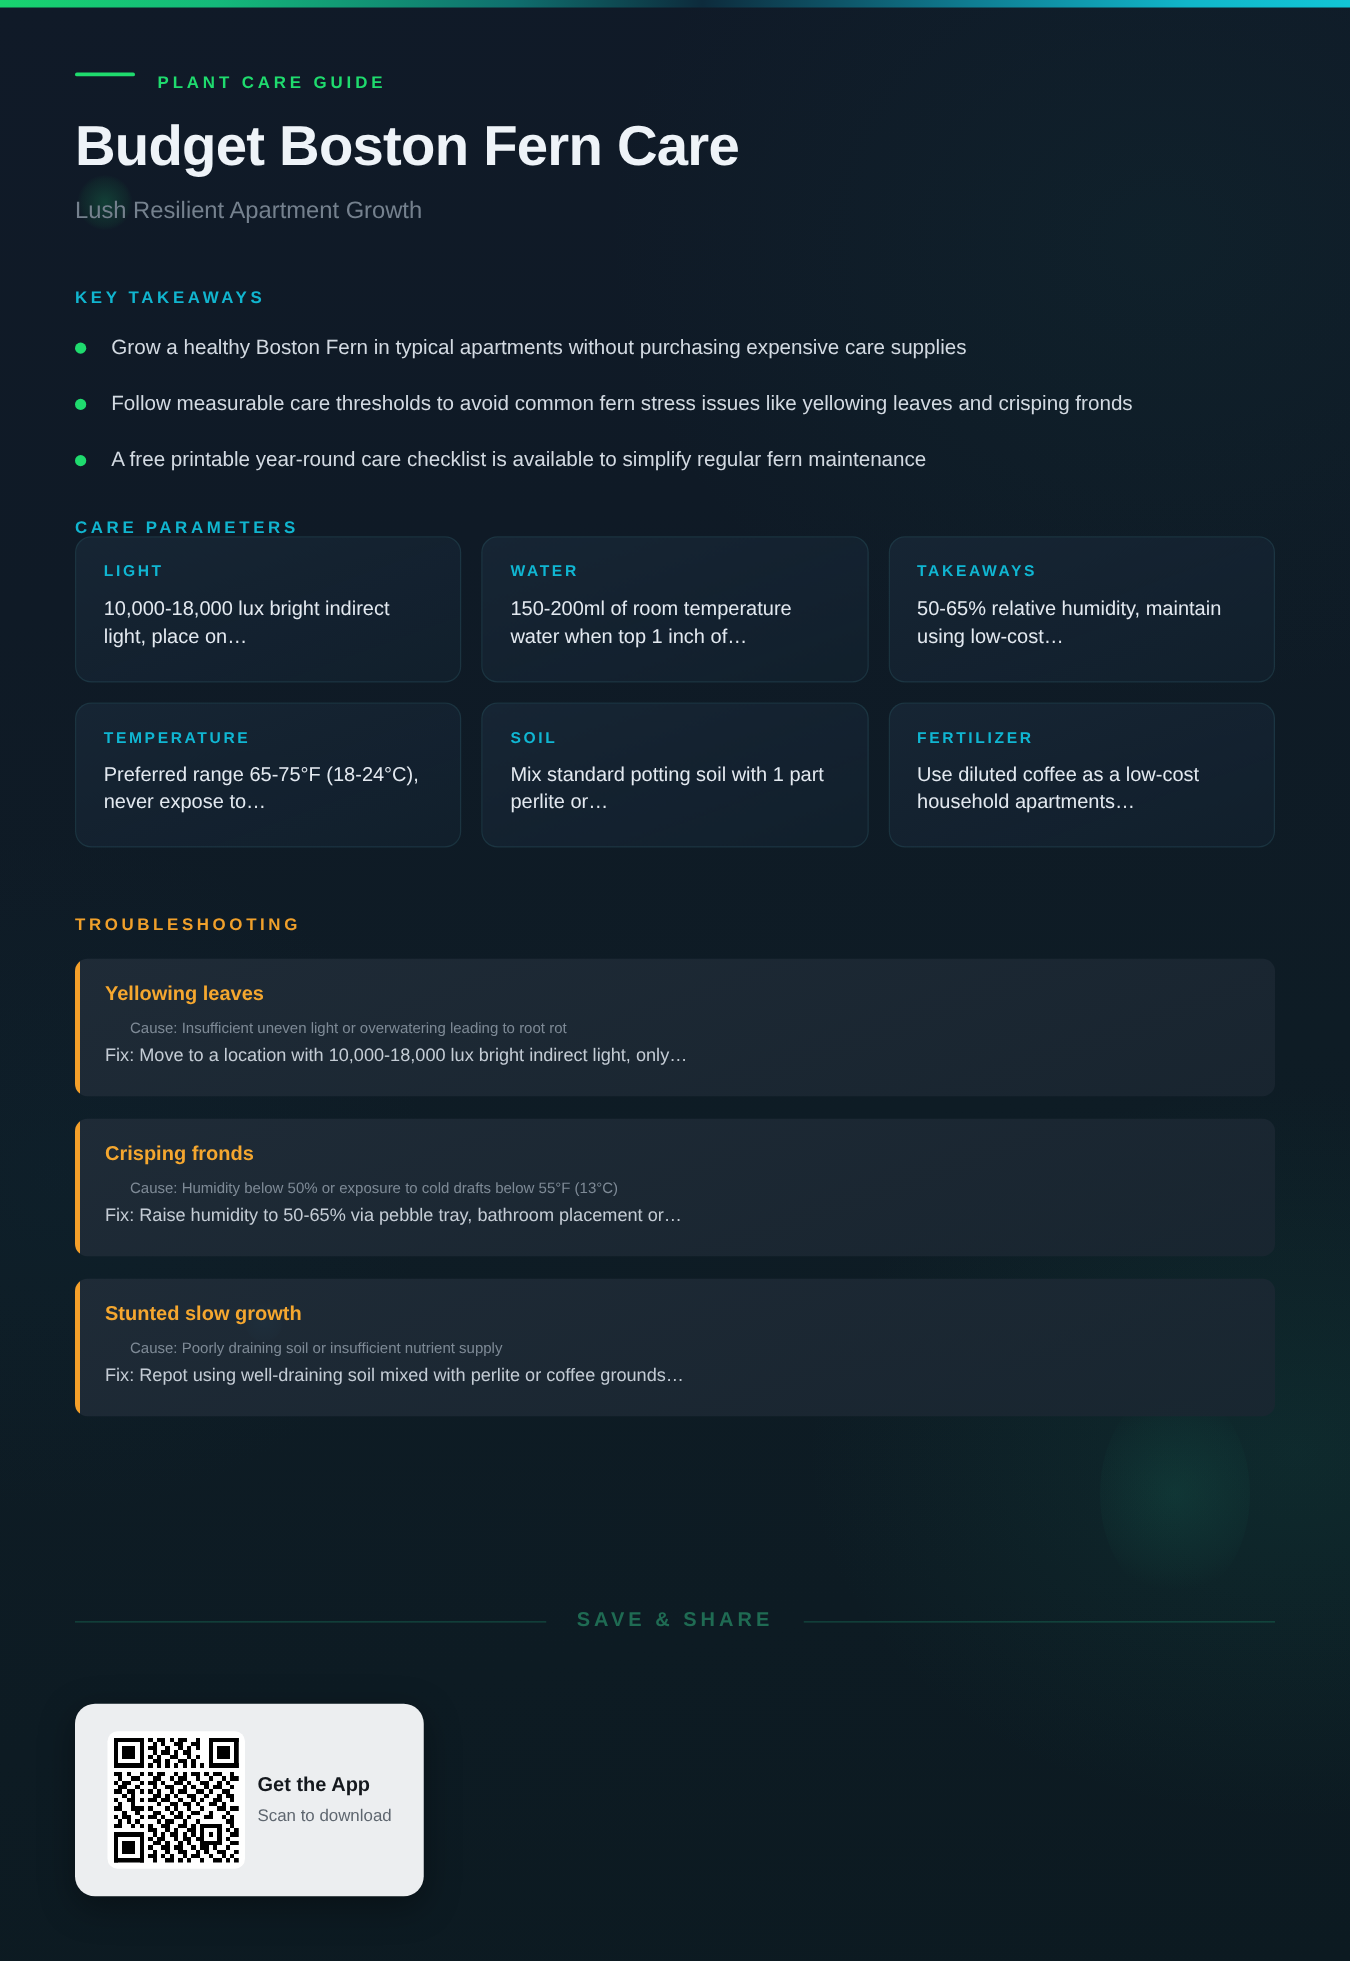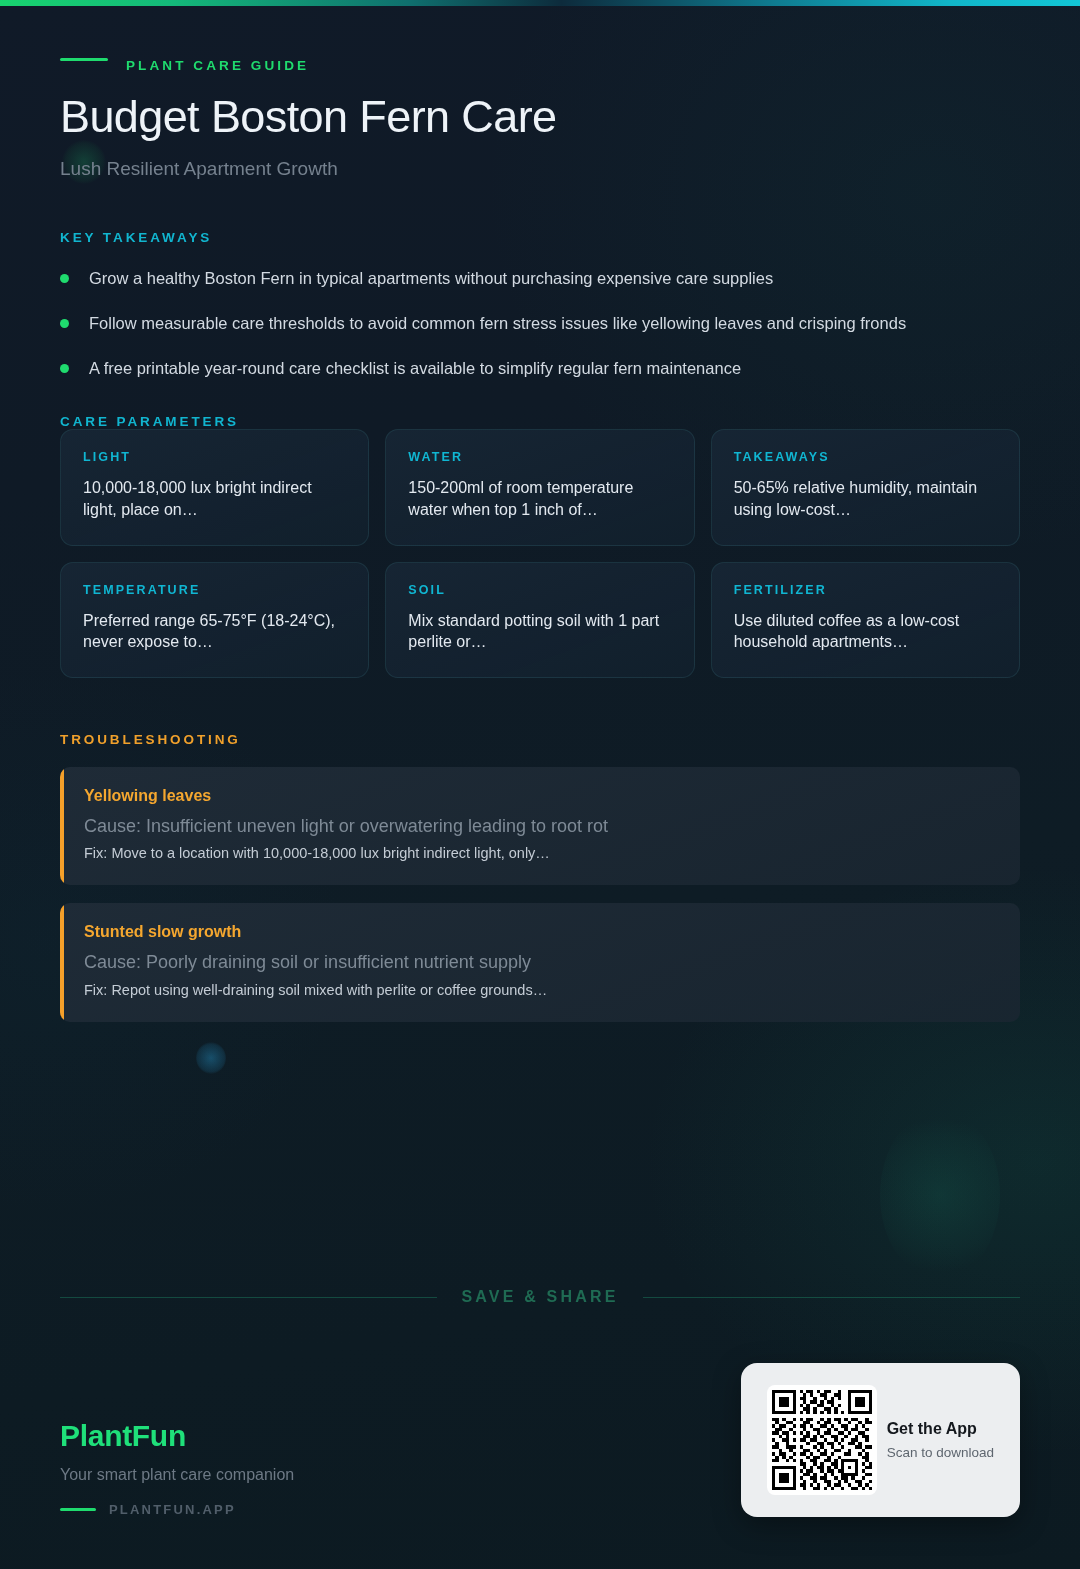--- a/index.html
+++ b/index.html
@@ -50,21 +50,21 @@
 
   
   .eyebrow{ display:flex; align-items:flex-start; gap:18px; margin-top:58px; }
   .eyebrow .rule{ width:48px; height:3px; background:#1fdb6e; border-radius:2px; }
   .eyebrow .txt{
     color:#1fdb6e; font-size:13.5px; font-weight:700;
     letter-spacing:3.1px;
   }
   h1.title{
     margin-top:20px;
-    font-size:45px; line-height:1.06; font-weight:400;
+    font-size:45px; line-height:1.06; font-weight:700;
     color:#eef3f8; letter-spacing:-.6px;
   }
   .subtitle{
     margin-top:17px; font-size:19px; color:#75818e; font-weight:400;
   }
 
   
   .sec-label{
     font-size:13.5px; font-weight:700; letter-spacing:2.9px;
     color:#11b5cf;
@@ -109,21 +109,21 @@
     border-radius:10px;
     padding:20px 24px 22px 24px;
     margin-bottom:18px;
     overflow:hidden;
   }
   .trouble-card::before{
     content:""; position:absolute; left:0; top:0; bottom:0; width:4px;
     background:#f5a02a;
   }
   .tr-title{ font-size:16px; font-weight:700; color:#f5a72f; }
-  .tr-cause{ margin-top:9px; font-size:18px; color:#7e8a96; line-height:1.4; }
+  .tr-cause{ margin-top:9px; font-size:12px; color:#7e8a96; line-height:1.4;margin-left:20px; }
   .tr-fix{ margin-top:4px; font-size:14.5px; color:#c4ccd5; line-height:1.4; }
 
   
   .footer{
     position:absolute; left:0; right:0; bottom:0; z-index:3;
     padding:0 60px 0 60px;
   }
   .share-divider{
     display:flex; align-items:center; gap:24px;
     margin-bottom:57px;
@@ -228,48 +228,45 @@
     <div class="trouble">
       <div class="sec-label amber">TROUBLESHOOTING</div>
       <div class="trouble-list">
 
         <div class="trouble-card">
           <div class="tr-title">Yellowing leaves</div>
           <div class="tr-cause">Cause: Insufficient uneven light or overwatering leading to root rot</div>
           <div class="tr-fix">Fix: Move to a location with 10,000-18,000 lux bright indirect light, only…</div>
         </div>
 
+        <div class="trouble-card">
+          <div class="tr-title">Crisping fronds</div>
+          <div class="tr-cause">Cause: Humidity below 50% or exposure to cold drafts below 55°F (13°C)</div>
+          <div class="tr-fix">Fix: Raise humidity to 50-65% via pebble tray, bathroom placement or…</div>
+        </div>
 
         <div class="trouble-card">
           <div class="tr-title">Stunted slow growth</div>
           <div class="tr-cause">Cause: Poorly draining soil or insufficient nutrient supply</div>
           <div class="tr-fix">Fix: Repot using well-draining soil mixed with perlite or coffee grounds…</div>
         </div>
 
       </div>
     </div>
 
   </div>
 
   <div class="footer">
     <div class="share-divider">
       <span class="line"></span>
       <span class="lbl">SAVE &amp; SHARE</span>
       <span class="line"></span>
     </div>
 
     <div class="foot-row">
-      <div class="foot-left">
-        <div class="brand">PlantFun</div>
-        <div class="tagline">Your smart plant care companion</div>
-        <div class="site">
-          <span class="rule"></span>
-          <span class="txt">PLANTFUN.APP</span>
-        </div>
-      </div>
 
       <div class="qr-card">
         <div class="qr-img">
           <svg viewBox="0 0 29 29" shape-rendering="crispEdges">
             <rect width="29" height="29" fill="#ffffff"></rect>
             <g fill="#000000">
 
               <rect x="0" y="0" width="7" height="1"></rect>
                 <rect x="0" y="6" width="7" height="1"></rect>
               <rect x="0" y="0" width="1" height="7"></rect>

